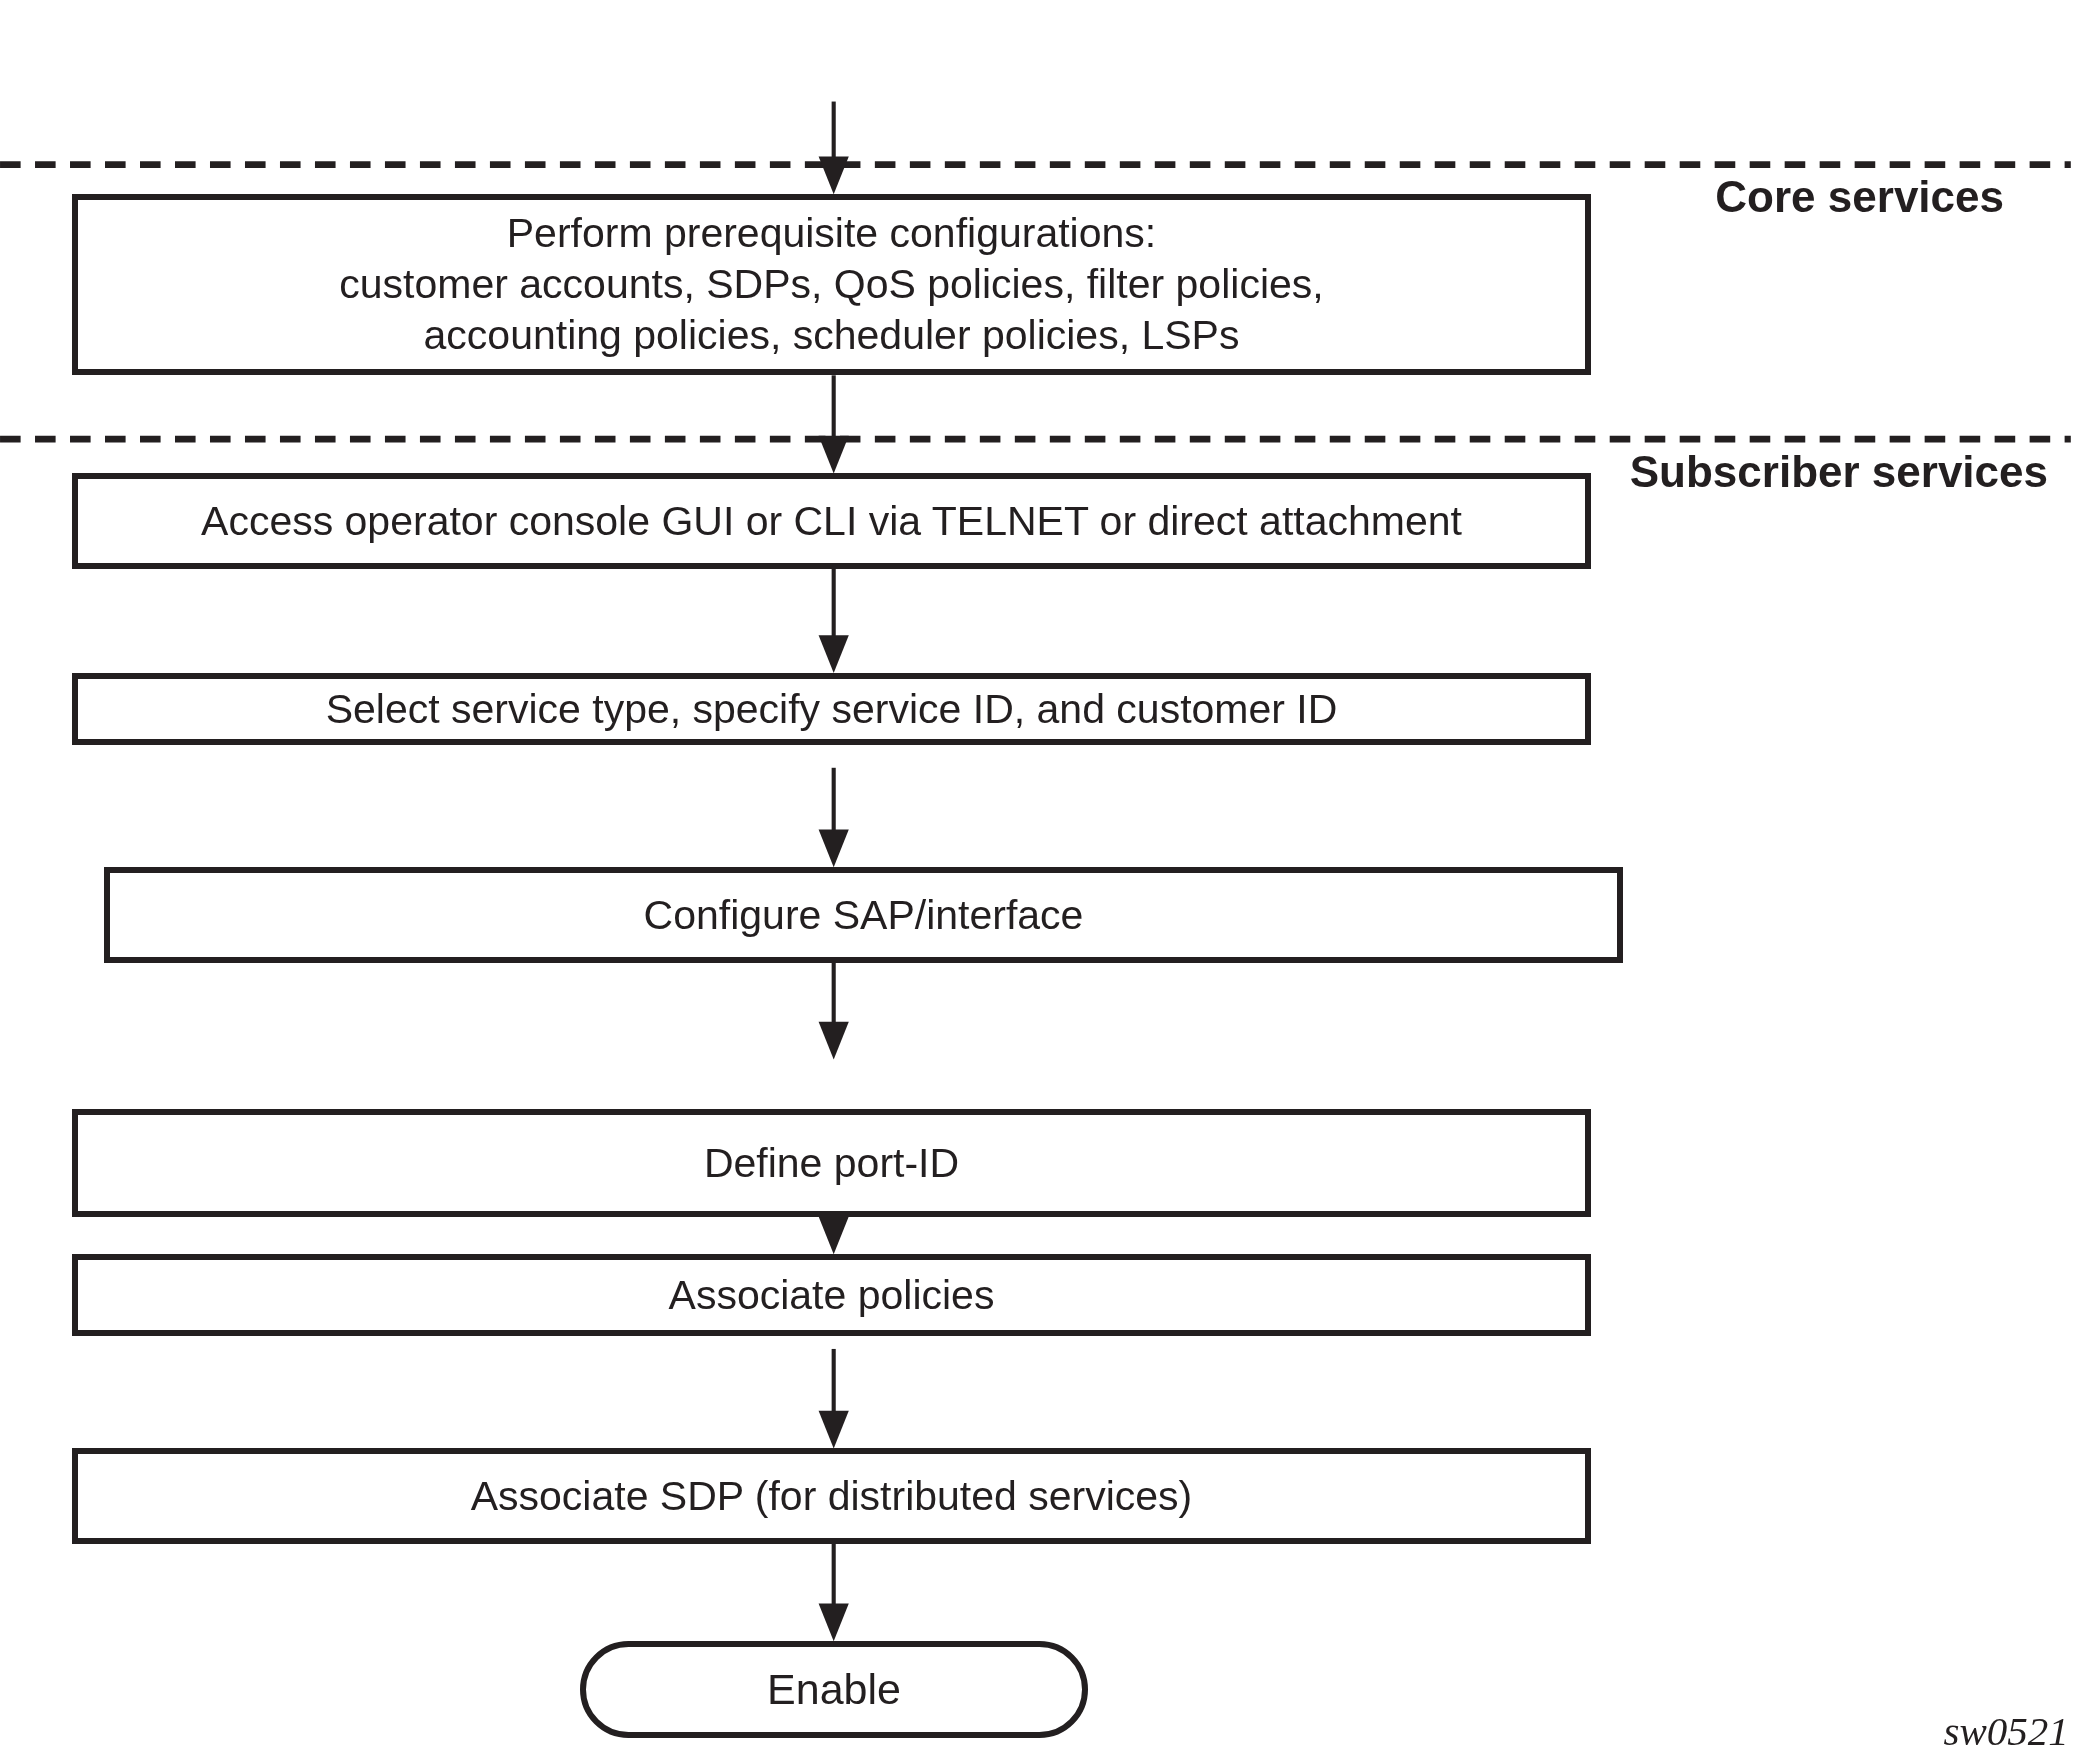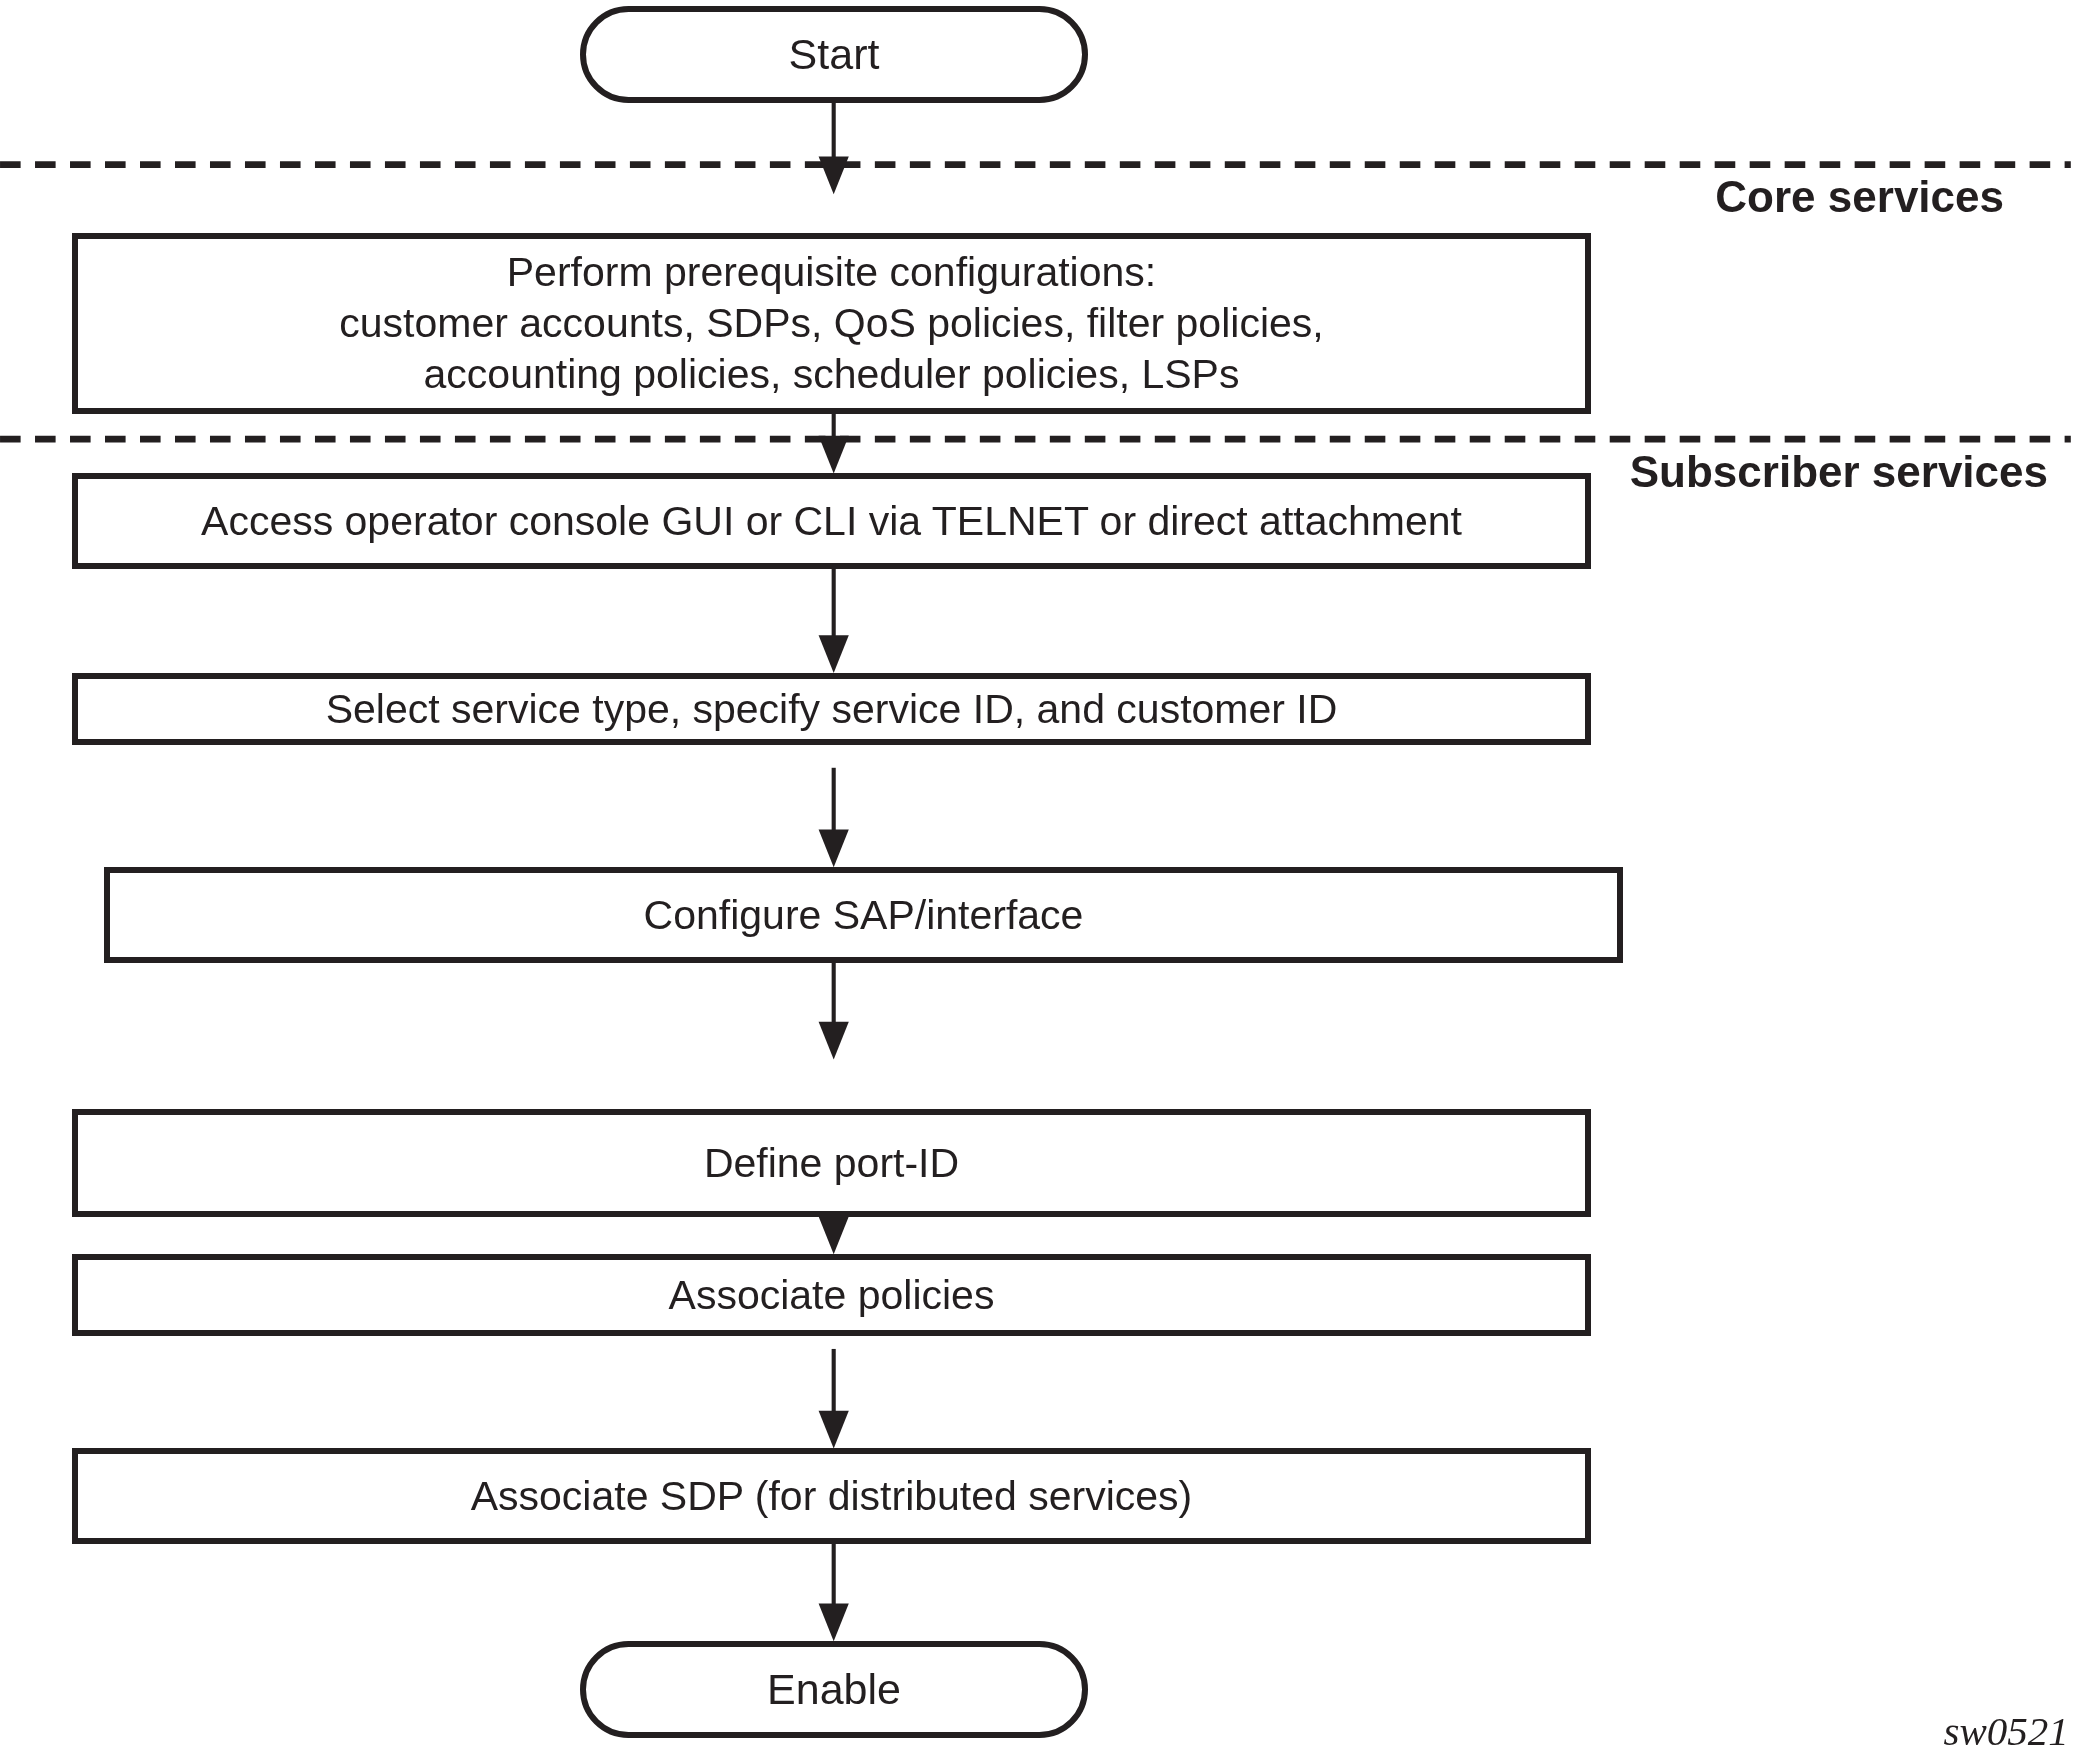--- a/index.html
+++ b/index.html
@@ -47,21 +47,21 @@
     background: #ffffff;
     box-sizing: border-box;
     display: flex;
     flex-direction: column;
     align-items: center;
     justify-content: center;
     text-align: center;
     font-size: 41px;
     line-height: 51px;
   }
-  .box-1 { top: 194px; height: 181px; margin-top: 39px; }
+  .box-1 { top: 194px; height: 181px; }
   .box-2 { top: 473px;  height: 96px; }
   .box-3 { top: 673px;  height: 72px; }
   .box-4 { top: 867px; height: 96px; margin-left: 32px; }
   .box-5 { top: 1109px; height: 108px; }
   .box-6 { top: 1254px; height: 82px; }
   .box-7 { top: 1448px; height: 96px; }
   .region-label {
     position: absolute;
     font-size: 44px;
     white-space: nowrap;
@@ -117,23 +117,20 @@
     <g>
       <line x1="1215" y1="1966" x2="1215" y2="2066" stroke="#231f20" stroke-width="6"></line>
       <polygon points="1215,2111 1193,2056 1237,2056" fill="#231f20"></polygon>
     </g>
     <g>
       <line x1="1215" y1="2249" x2="1215" y2="2347" stroke="#231f20" stroke-width="6"></line>
       <polygon points="1215,2392 1193,2337 1237,2337" fill="#231f20"></polygon>
     </g>
   </svg>
 
-  <div class="terminator start">
-    <span>Start</span>
-  </div>
 
   <div class="region-label core">Core services</div>
   <div class="region-label subscriber">Subscriber services</div>
 
   <div class="step-box box-1">
     <div class="line">Perform prerequisite configurations:</div>
     <div class="line">customer accounts, SDPs, QoS policies, filter policies,</div>
     <div class="line">accounting policies, scheduler policies, LSPs</div>
   </div>
 

